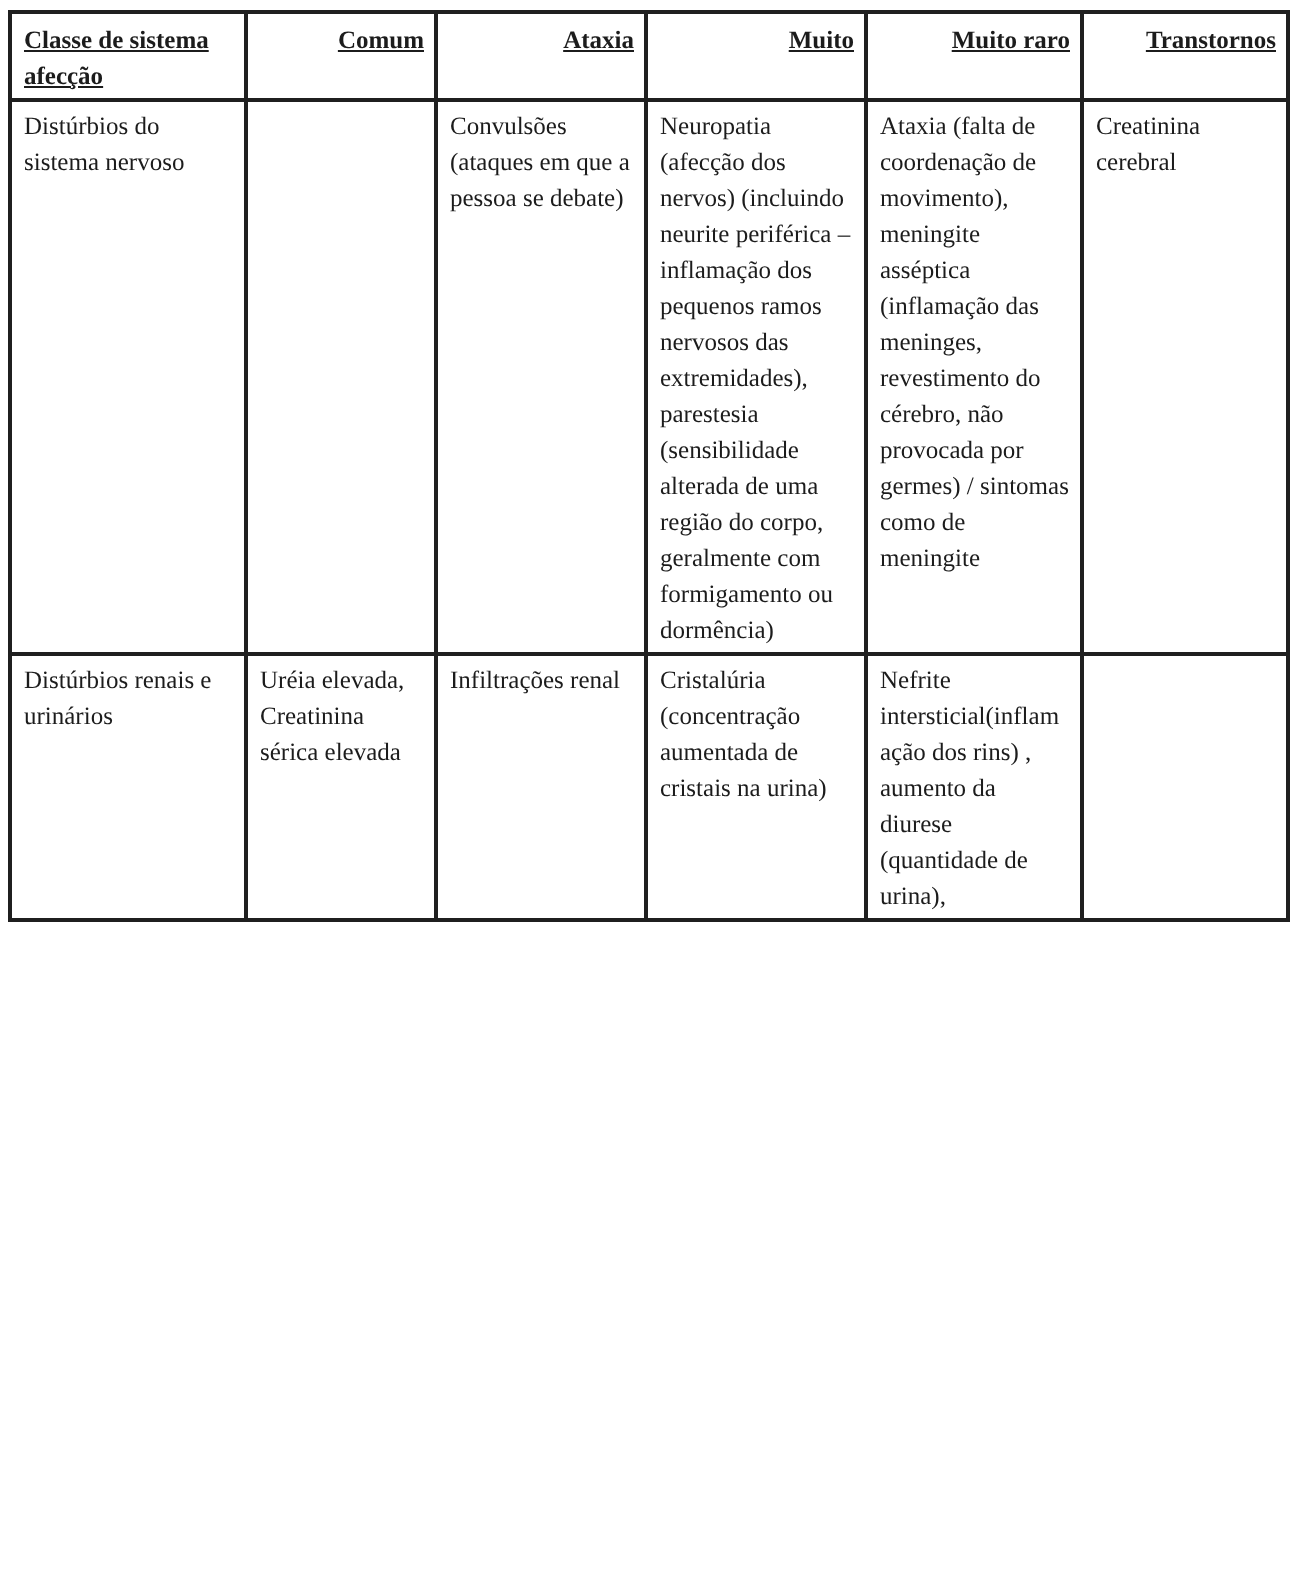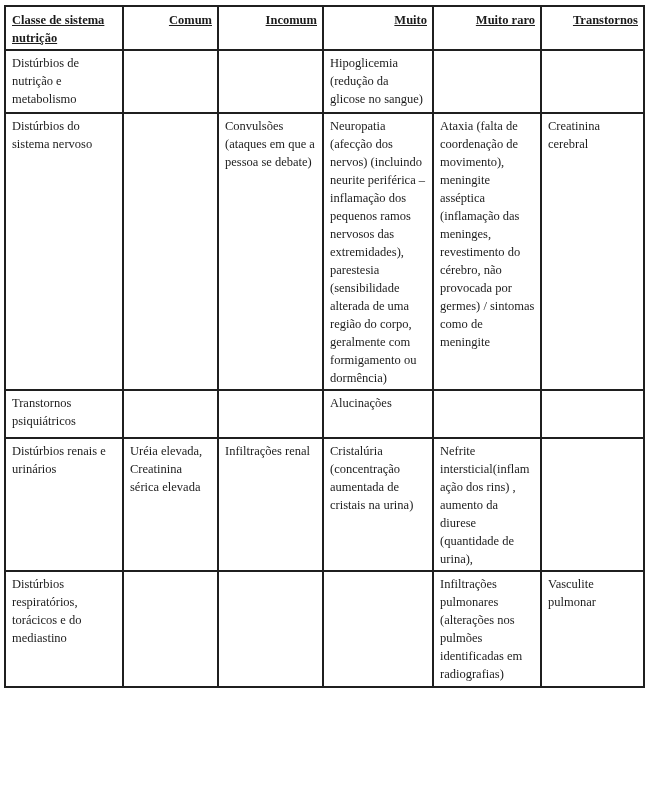--- a/index.html
+++ b/index.html
@@ -60,65 +60,41 @@
     <colgroup>
       <col style="width:118px">
       <col style="width:95px">
       <col style="width:105px">
       <col style="width:110px">
       <col style="width:108px">
       <col style="width:103px">
     </colgroup>
     <thead>
       <tr class="row-header">
-        <th class="first-col">Classe de sistema nutrição</th>
+        <th class="first-col">Classe de sistema afecção</th>
         <th>Comum</th>
-        <th>Incomum</th>
+        <th>Ataxia</th>
         <th>Muito</th>
         <th>Muito raro</th>
         <th>Transtornos</th>
       </tr>
     </thead>
     <tbody>
-      <tr class="row-0">
-        <td>Distúrbios de nutrição e metabolismo</td>
-        <td></td>
-        <td></td>
-        <td>Hipoglicemia (redução da glicose no sangue)</td>
-        <td></td>
-        <td></td>
-      </tr>
       <tr class="row-2">
         <td>Distúrbios do sistema nervoso</td>
         <td></td>
         <td>Convulsões (ataques em que a pessoa se debate)</td>
         <td>Neuropatia (afecção dos nervos) (incluindo neurite periférica – inflamação dos pequenos ramos nervosos das extremidades), parestesia (sensibilidade alterada de uma região do corpo, geralmente com formigamento ou dormência)</td>
         <td>Ataxia (falta de coordenação de movimento), meningite asséptica (inflamação das meninges, revestimento do cérebro, não provocada por germes) / sintomas como de meningite</td>
         <td>Creatinina cerebral</td>
-      </tr>
-      <tr class="row-3">
-        <td>Transtornos psiquiátricos</td>
-        <td></td>
-        <td></td>
-        <td>Alucinações</td>
-        <td></td>
-        <td></td>
       </tr>
       <tr class="row-4">
         <td>Distúrbios renais e urinários</td>
         <td>Uréia elevada, Creatinina sérica elevada</td>
         <td>Infiltrações renal</td>
         <td>Cristalúria (concentração aumentada de cristais na urina)</td>
         <td>Nefrite intersticial(inflamação dos rins) , aumento da diurese (quantidade de urina),</td>
         <td></td>
       </tr>
-      <tr class="row-5">
-        <td>Distúrbios respiratórios, torácicos e do mediastino</td>
-        <td></td>
-        <td></td>
-        <td></td>
-        <td>Infiltrações pulmonares (alterações nos pulmões identificadas em radiografias)</td>
-        <td>Vasculite pulmonar</td>
-      </tr>
 
     </tbody>
   </table>
 </div>
 
 </body></html>

